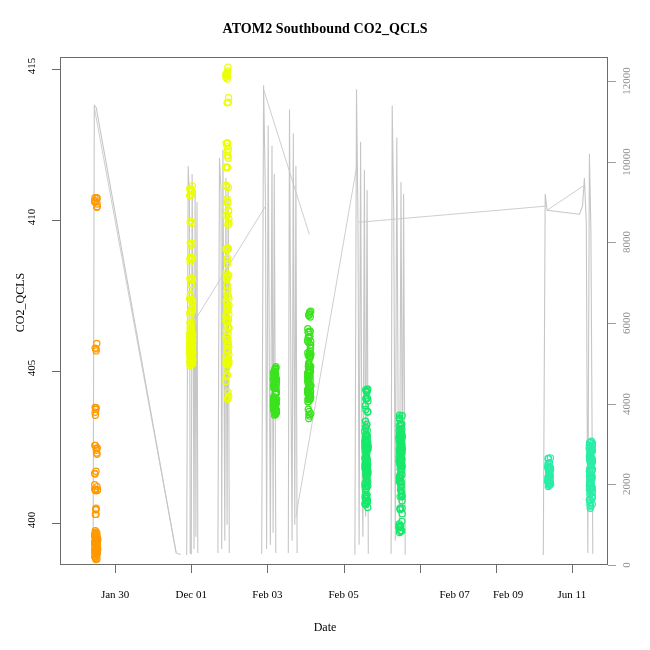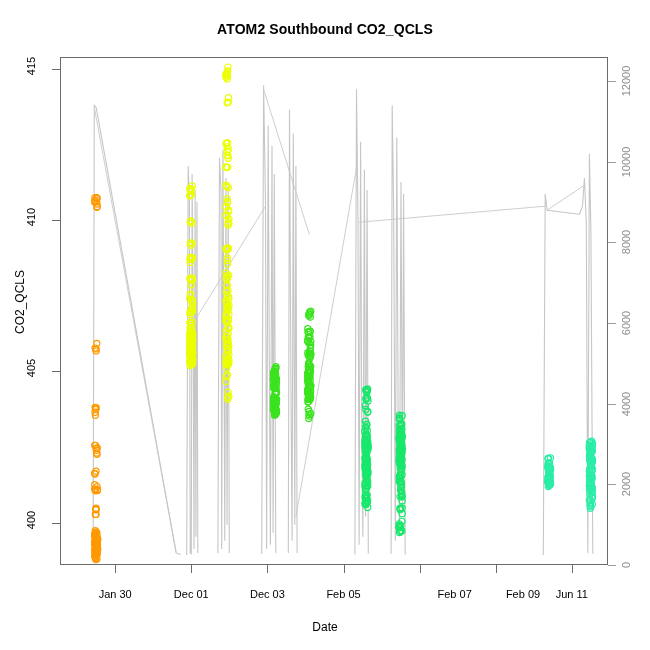--- a/index.html
+++ b/index.html
@@ -1,18 +1,18 @@
 <!DOCTYPE html>
 <html><head>
 <meta charset="utf-8">
 <style>
   html,body{margin:0;padding:0;}
   body{width:650px;height:650px;background:#ffffff;
        font-family:"Liberation Sans", sans-serif;overflow:hidden;}
-  #root{position:relative;width:650px;height:650px;}
+  #root{position:relative;width:650px;height:650px;font-family:Liberation Serif, serif;}
 
   .title{position:absolute;left:0;top:21px;width:650px;text-align:center;
          font-size:14px;font-weight:bold;color:#000;letter-spacing:.1px;}
 
   .xlab{position:absolute;left:0;top:620px;width:650px;text-align:center;
         font-size:12px;color:#000;}
 
   .ylab{position:absolute;left:-60px;top:295px;width:160px;text-align:center;
         font-size:12px;color:#000;transform:rotate(-90deg);transform-origin:center;}
 
@@ -1057,22 +1057,22 @@
     <div class="y2lab" style="top: 242.46px; left: 626px; transform: rotate(-90deg) translate(-50%, -50%); transform-origin: left top;">8000</div>
     <div class="y2tick" style="top: 161.825px;"></div>
     <div class="y2lab" style="top: 161.825px; left: 626px; transform: rotate(-90deg) translate(-50%, -50%); transform-origin: left top;">10000</div>
     <div class="y2tick" style="top: 81.1905px;"></div>
     <div class="y2lab" style="top: 81.1905px; left: 626px; transform: rotate(-90deg) translate(-50%, -50%); transform-origin: left top;">12000</div>
     <div class="xtick" style="left: 115.181px;"></div>
     <div class="xtlab" style="left: 115.181px;">Jan 30</div>
     <div class="xtick" style="left: 191.292px;"></div>
     <div class="xtlab" style="left: 191.292px;">Dec 01</div>
     <div class="xtick" style="left: 267.403px;"></div>
-    <div class="xtlab" style="left: 267.403px;">Dec 03</div>
+    <div class="xtlab" style="left: 267.403px;">Feb 03</div>
     <div class="xtick" style="left: 343.514px;"></div>
     <div class="xtlab" style="left: 343.514px;">Feb 05</div>
     <div class="xtick" style="left: 419.625px;"></div>
     <div class="xtlab" style="left: 419.625px; margin-left: 35px;">Feb 07</div>
     <div class="xtick" style="left: 495.736px;"></div>
-    <div class="xtlab" style="left: 523px;">Feb 09</div>
+    <div class="xtlab" style="left: 508px;">Feb 09</div>
     <div class="xtick" style="left: 571.847px;"></div>
     <div class="xtlab" style="left: 571.847px;">Jun 11</div>
   </div>
 
 </body></html>

